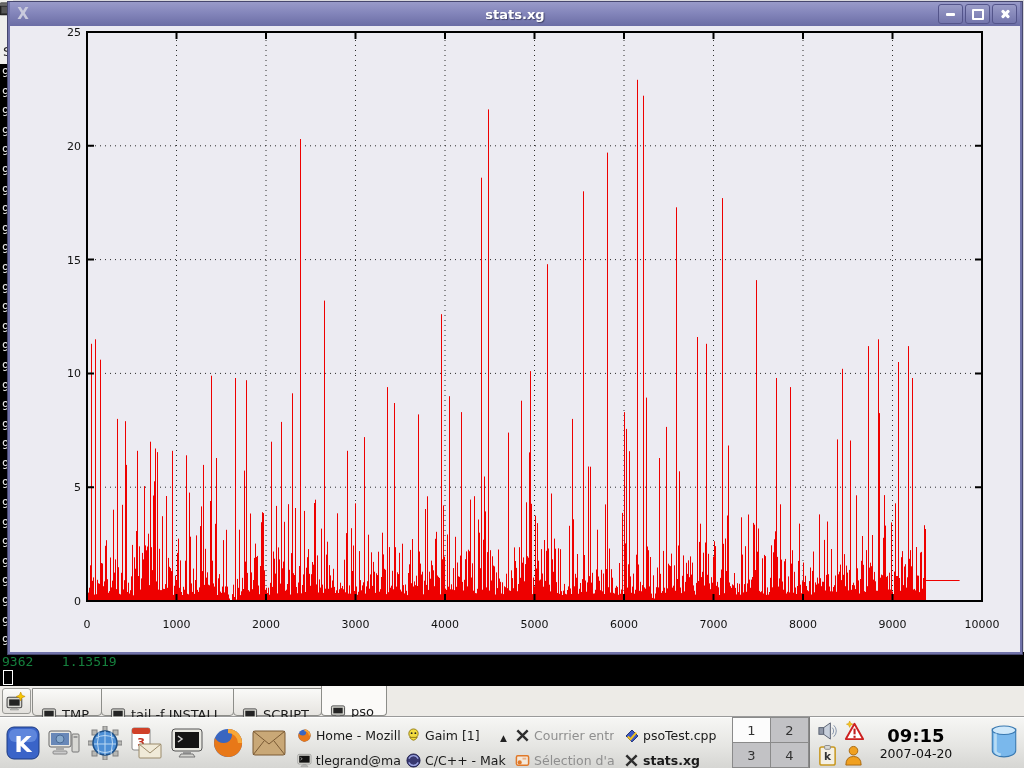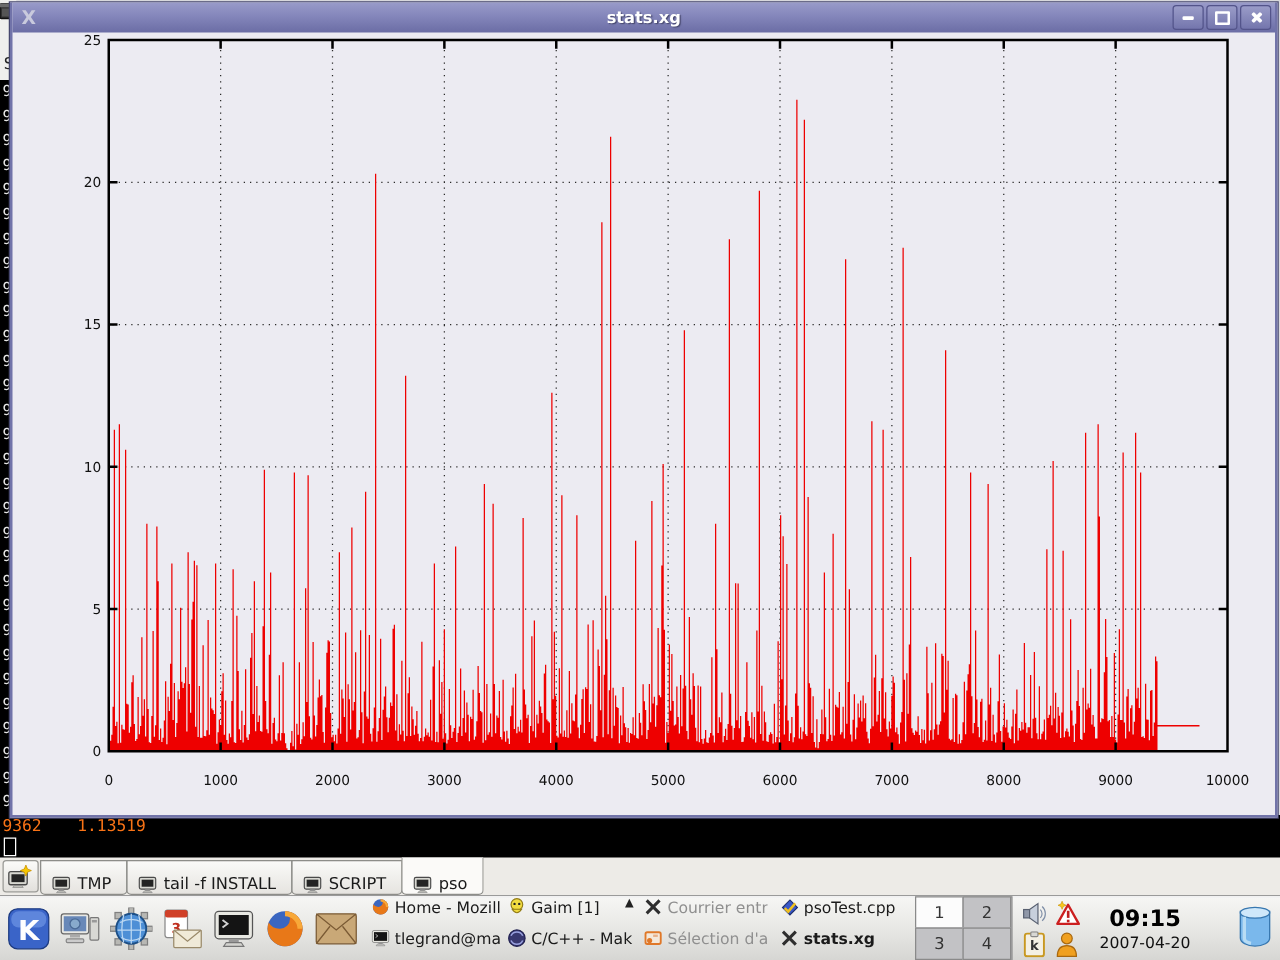--- a/index.html
+++ b/index.html
@@ -5,21 +5,21 @@
   html,body{margin:0;padding:0;}
   body{font-family:"DejaVu Sans",sans-serif;}
   .desktop{position:relative;width:1024px;height:768px;background:#d8d8dc;overflow:hidden;}
 
   
   .bg-strip{position:absolute;left:0;top:0;width:13px;height:64px;background:#efefed;}
   .bg-menu-hint{position:absolute;left:3px;top:44px;font-size:13px;color:#222;}
   .bg-appicon{position:absolute;left:0;top:1px;width:17px;height:17px;}
   .bg-term-left{position:absolute;left:0;top:64px;width:13px;height:588px;background:#000;overflow:hidden;
     font-family:"DejaVu Sans Mono",monospace;font-size:12px;line-height:19.6px;color:#e8e8e8;padding-left:2px;box-sizing:border-box;}
-  .bg-term-bottom{position:absolute;left:0;top:652px;width:1024px;height:43px;background:#000;color:#f97316;
+  .bg-term-bottom{position:absolute;left:0;top:652px;width:1024px;height:43px;background:#000;color:#15803d;
     font-family:"DejaVu Sans Mono",monospace;font-size:13px;}
   .statusline{position:absolute;left:2px;top:2px;}
   .statusline .c1{display:inline-block;width:52px;}
   .term-cursor{position:absolute;left:3px;top:18px;width:8px;height:13px;border:1px solid #fff;}
 
   
   .xwin{position:absolute;left:8px;top:2px;width:1014px;height:652px;box-sizing:border-box;
     border:2px solid #7173a9;border-top:none;background:#ecebf2;box-shadow:0 0 0 1px #46476e;}
   .titlebar{height:24px;background:linear-gradient(#999bc9,#8486bb 45%,#6b6da5);display:flex;align-items:center;position:relative;}
   .title-appicon{width:18px;height:16px;margin-left:4px;color:#c9cadd;font-weight:bold;font-size:15px;line-height:16px;text-align:center;}
@@ -35,34 +35,34 @@
   .g-close:after{transform:rotate(-45deg);}
   .win-content{position:relative;width:1010px;height:626px;}
   .win-content svg{display:block;}
   .plot-label{font-size:11px;fill:#111;font-family:"DejaVu Sans",sans-serif;}
 
   
   .tabbar{position:absolute;left:0;top:686px;width:1024px;height:31px;background:#edebe7;border-bottom:1px solid #9a9a9a;
     display:flex;align-items:stretch;box-sizing:border-box;}
   .newsess{width:27px;margin:2px 1px 2px 2px;border:1px solid #9a9a96;border-radius:3px;
     background:linear-gradient(#fbfbf9,#e2e0dc);display:flex;align-items:center;justify-content:center;}
-  .tab{display:flex;align-items:flex-end;gap:5px;padding:8px 12px 0 8px;margin-top:2px;border:1px solid #8d8d89;border-radius:0 0 4px 4px;
+  .tab{display:flex;align-items:flex-start;gap:5px;padding:18px 12px 0 8px;margin-top:2px;border:1px solid #8d8d89;border-radius:0 0 4px 4px;
     background:linear-gradient(#fafaf8,#e6e4e0);font-size:13px;color:#1a1a1a;margin-right:-1px;}
   .tab.hl{background:#ccd5ea;}
   .tab.active{margin-top:0;border-top:none;background:#fbfaf8;font-size:13px;}
   .icon{display:inline-flex;align-items:center;justify-content:center;}
   .icon svg{width:100%;height:100%;}
 
   
   .panel{position:absolute;left:0;top:717px;width:1024px;height:51px;background:linear-gradient(#f6f6f4,#e6e6e3 55%,#d6d6d3);
     border-top:1px solid #fdfdfd;box-sizing:border-box;display:flex;align-items:center;}
   .launchers{display:flex;align-items:center;gap:3px;padding-left:4px;}
   .launcher{width:38px;height:44px;display:flex;align-items:center;justify-content:center;}
   .taskbar{margin-left:6px;width:436px;height:50px;display:grid;grid-template-columns:repeat(4,1fr);grid-auto-rows:25px;}
-  .task{display:flex;align-items:flex-start;gap:4px;padding:0 3px;font-size:12.5px;color:#1a1a1a;overflow:hidden;white-space:nowrap;}
+  .task{display:flex;align-items:flex-end;gap:4px;padding:0 3px;font-size:12.5px;color:#1a1a1a;overflow:hidden;white-space:nowrap;}
   .task.dim{color:#8f8f8f;}
   .task.active{font-weight:bold;}
   .task .lbl{overflow:hidden;text-overflow:clip;}
   .t-arrow{margin-left:auto;font-size:9px;color:#222;padding-right:2px;}
   .pager{display:grid;grid-template-columns:38px 38px;grid-auto-rows:25px;border:1px solid #7c7c7c;margin-left:2px;}
   .pcell{border:1px solid #8a8a8a;margin:-1px 0 0 -1px;background:#c2c2c5;display:flex;align-items:center;justify-content:center;
     font-size:13px;color:#333;}
   .pcell.active{background:#fcfcfc;}
   .tray{display:grid;grid-template-columns:26px 26px;grid-auto-rows:25px;margin-left:4px;}
   .trayicon{display:flex;align-items:center;justify-content:center;}

